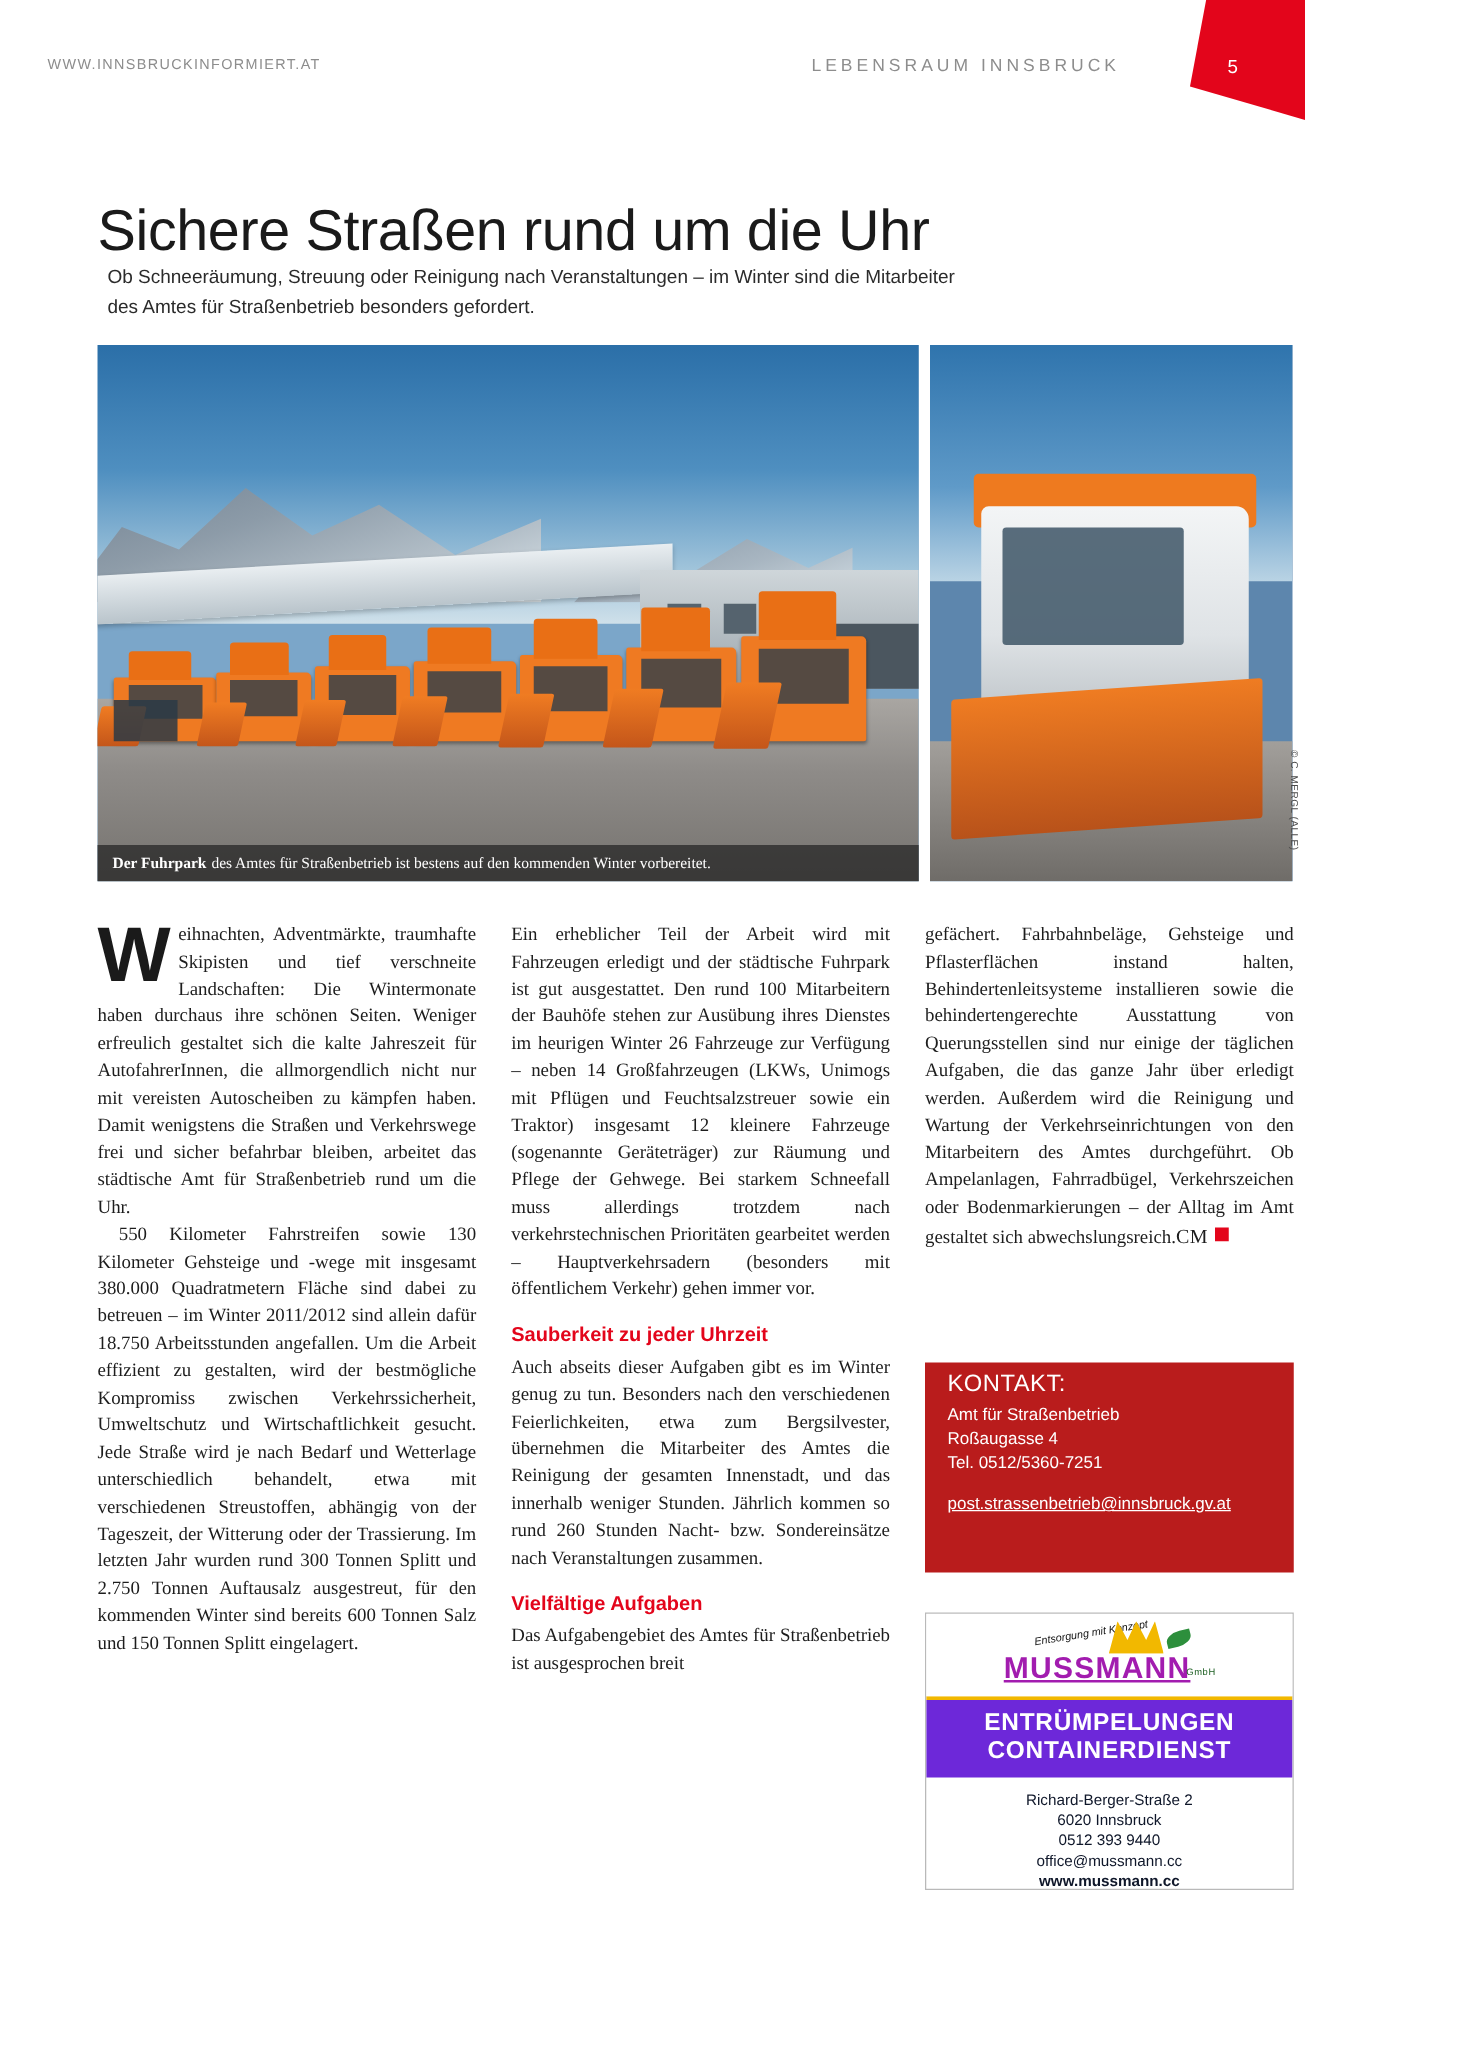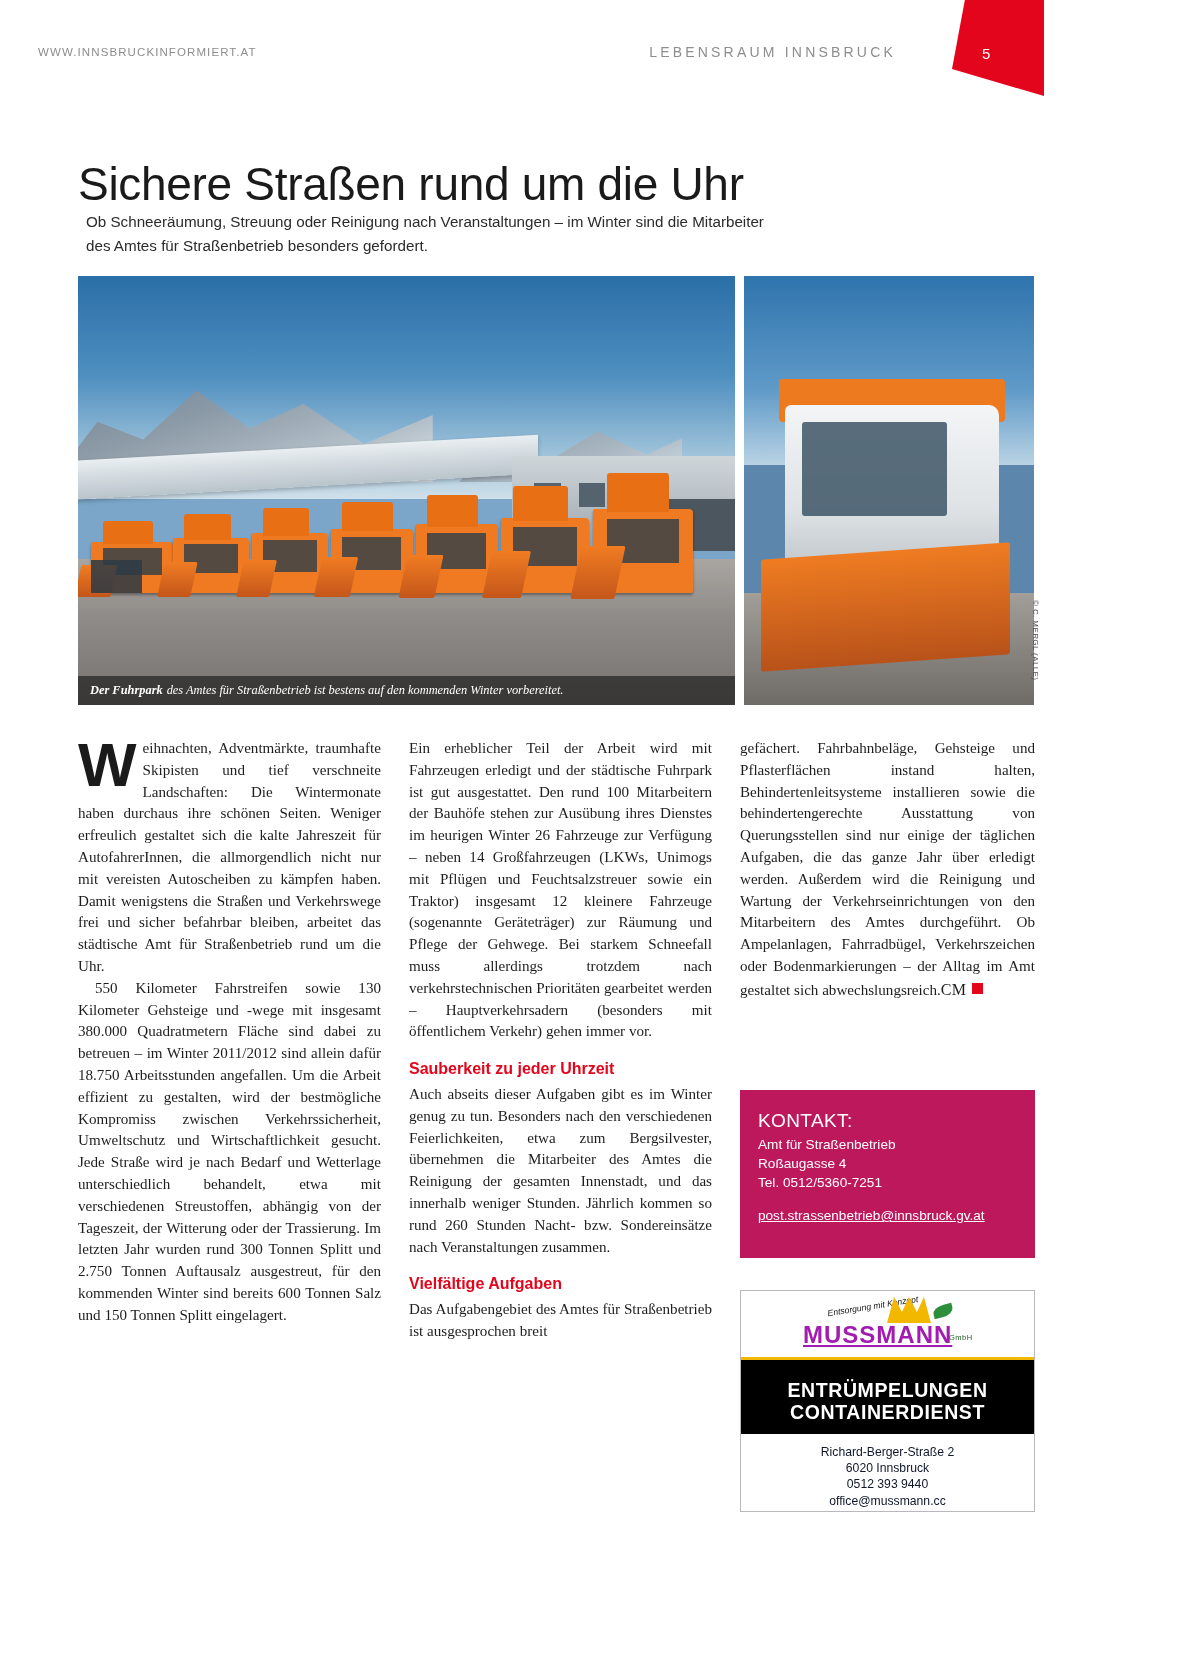--- a/index.html
+++ b/index.html
@@ -265,21 +265,20 @@
 
   .caption-bar {
     position: absolute;
     left: 78px;
     top: 676px;
     width: 657px;
     height: 29px;
     background: rgba(35,35,35,.72);
     color: #ffffff;
     font-size: 12.4px;
-    font-style: italic;
     font-family: "Liberation Serif", serif;
     display: flex;
     align-items: center;
     padding-left: 12px;
   }
   .caption-bar b { font-weight: 700; margin-right: 4px; }
 
   .photo-credit {
     position: absolute;
     left: 1040px;
@@ -337,23 +336,23 @@
     vertical-align: 1px;
   }
 
   
   .contact-box {
     position: absolute;
     left: 740px;
     top: 1090px;
     width: 295px;
     height: 168px;
-    background: #be185d;
+    background: #b91c1c;
     color: #ffffff;
-    padding: 20px 18px;
+    padding: 7px 18px;
   }
   .contact-title {
     font-size: 19px;
     letter-spacing: .4px;
     margin-bottom: 4px;
   }
   .contact-line { font-size: 13.6px; line-height: 1.38; }
   .contact-mail {
     margin-top: 16px;
     font-size: 13.6px;
@@ -421,24 +420,24 @@
     top: 42px;
     font-size: 7.5px;
     color: #1b5e20;
     letter-spacing: .5px;
   }
   .ad-rule {
     height: 3px;
     background: #f2b800;
   }
   .ad-green {
-    background: #000000;
+    background: #6d28d9;
     color: #ffffff;
     text-align: center;
-    padding: 20px 0 10px 0;
+    padding: 8px 0 10px 0;
   }
   .ad-green .l1 {
     font-size: 19.5px;
     font-weight: 700;
     letter-spacing: .6px;
     line-height: 1.12;
   }
   .ad-addr {
     text-align: center;
     padding: 10px 0 6px 0;

